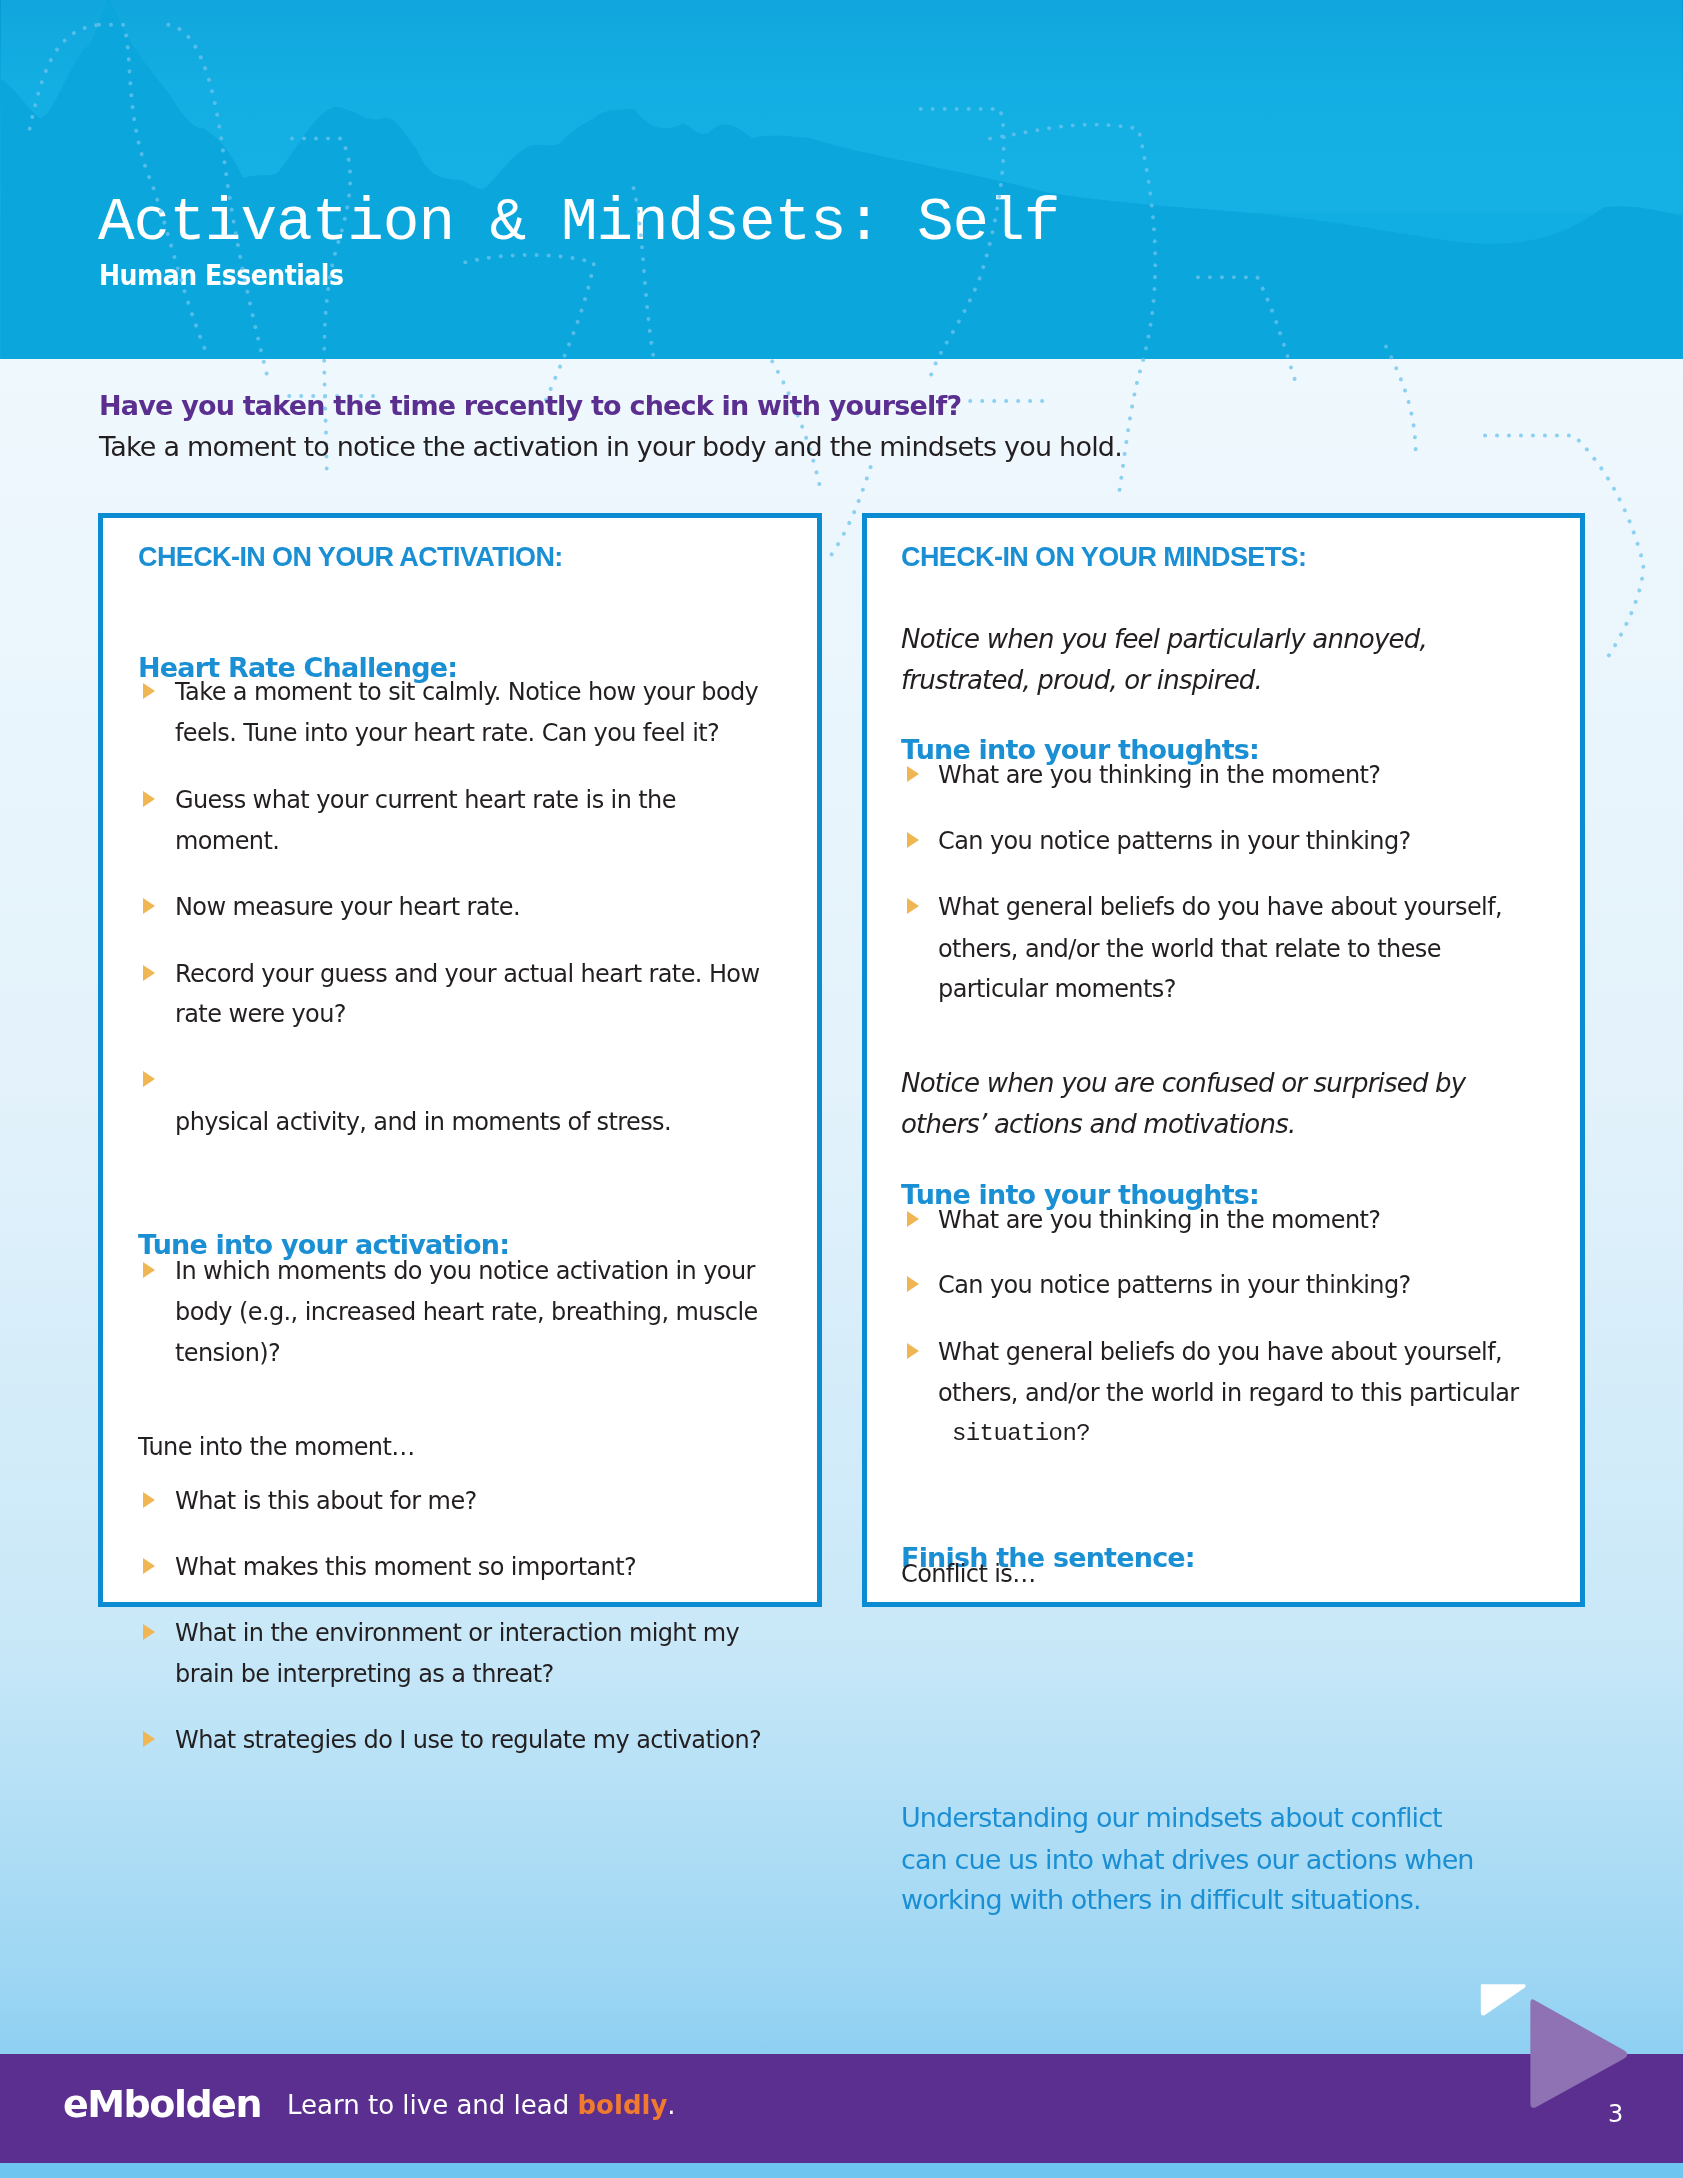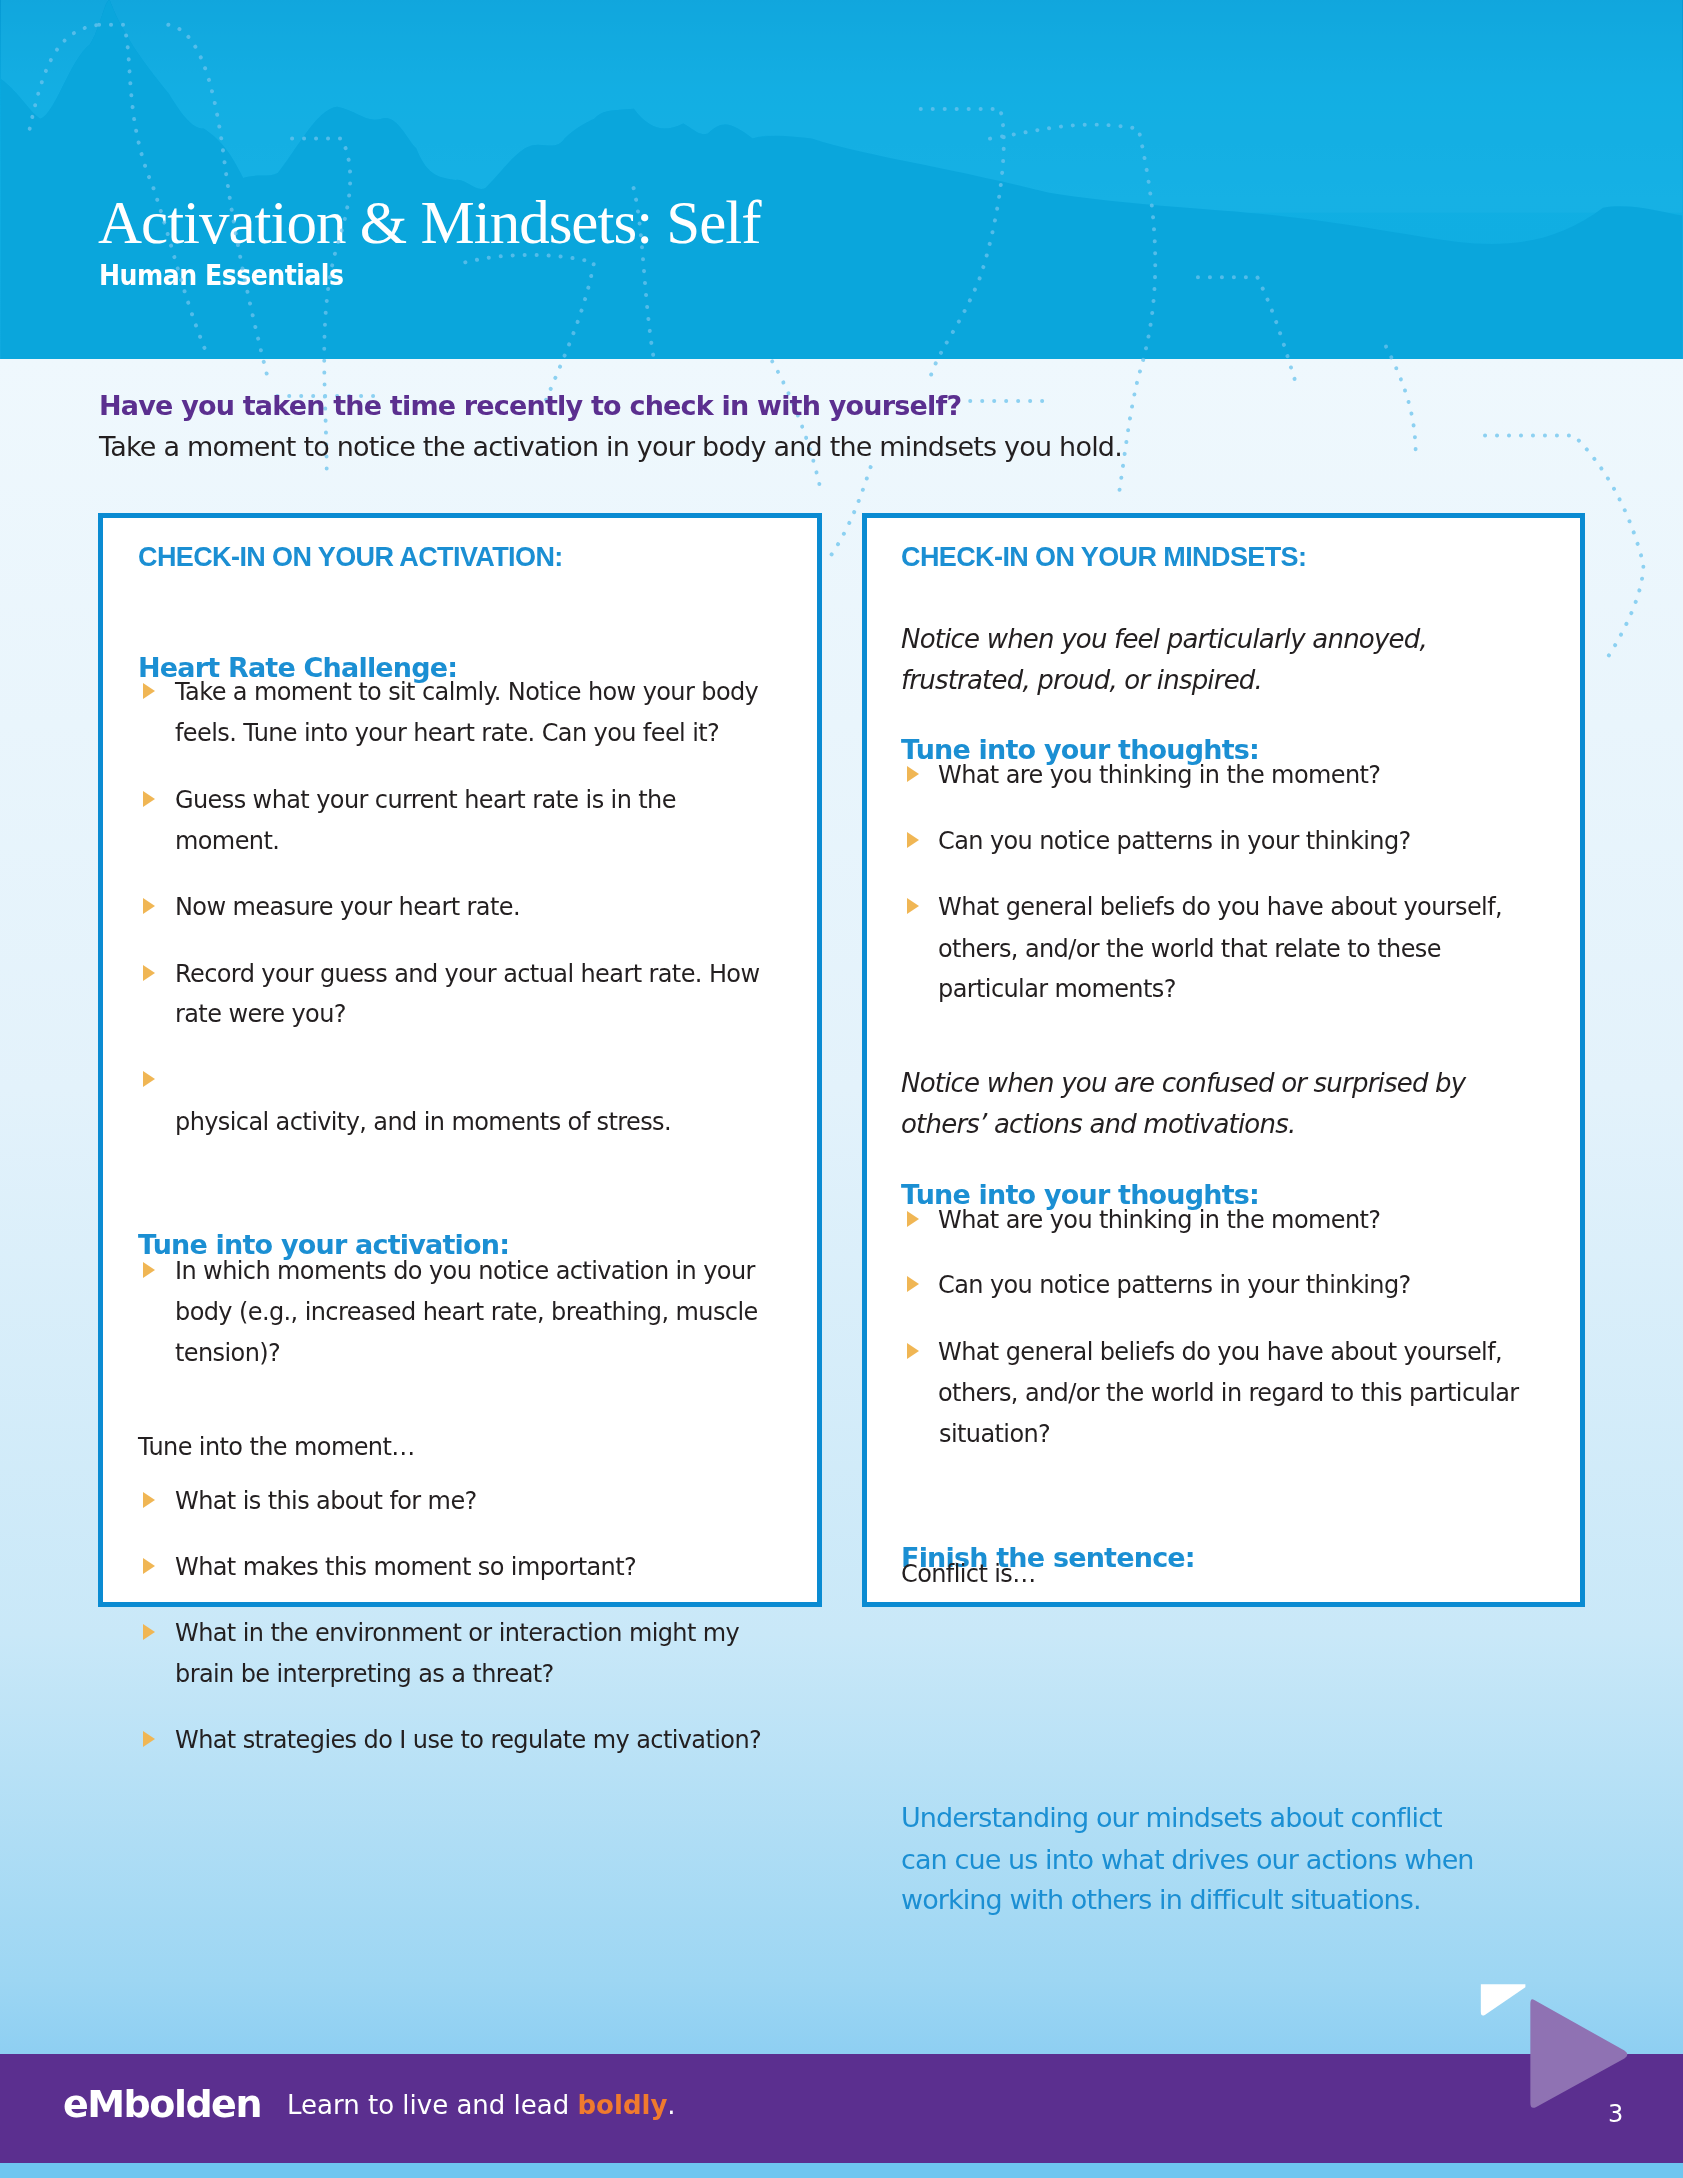--- a/index.html
+++ b/index.html
@@ -11,21 +11,21 @@
     color: #231f20;
   }
   .header {
     position: absolute; left: 0; top: 0; width: 1683px; height: 359px;
     background: linear-gradient(to bottom, #0598d3 0px, #0aa9df 89px, #10afe3 198px, #11aadf 359px);
     overflow: hidden;
   }
   .header svg.bg { position: absolute; left: 0; top: 0; }
   .title {
     position: absolute; left: 98px; top: 188px;
-    font-family: Liberation Serif, serif; font-weight: 200;
+    font-family: Liberation Mono, monospace; font-weight: 200;
     font-size: 61px; color: #ffffff; letter-spacing: -1px; white-space: nowrap;
     font-stretch: condensed;
   }
   .subtitle {
     position: absolute; left: 99px; top: 259px;
     font-family: "DejaVu Sans Condensed", "DejaVu Sans", sans-serif; font-weight: bold;
     font-size: 28px; color: #ffffff; letter-spacing: -0.5px;
   }
   .dots { position: absolute; left: 0; top: 0; pointer-events: none; }
   .intro-q {
@@ -191,21 +191,21 @@
 
   <div class="bul" style="left:40px; top:693px;"></div>
   <div class="t body-t" style="left:71px; top:688px;">What are you thinking in the moment?</div>
 
   <div class="bul" style="left:40px; top:758px;"></div>
   <div class="t body-t" style="left:71px; top:753px;">Can you notice patterns in your thinking?</div>
 
   <div class="bul" style="left:40px; top:825px;"></div>
   <div class="t body-t" style="left:71px; top:820px;">What general beliefs do you have about yourself,</div>
   <div class="t body-t" style="left:71px; top:861px;">others, and/or the world in regard to this particular</div>
-  <div class="t body-t" style="left:72px; top:902px;">situation?</div>
+  <div class="t body-t" style="left:85px; top:902px;font-family:Liberation Mono, monospace;">situation?</div>
 
   <div class="t h-sub" style="left:34px; top:997px;">Finish the sentence:</div>
   <div class="t body-t" style="left:34px; top:1042px;">Conflict is…</div>
 
   <div class="t closing" style="left:34px; top:1284px;">Understanding our mindsets about conflict</div>
   <div class="t closing" style="left:34px; top:1326px;">can cue us into what drives our actions when</div>
   <div class="t closing" style="left:34px; top:1366px;">working with others in difficult situations.</div>
 </div>
 
 <div class="footer"></div>

